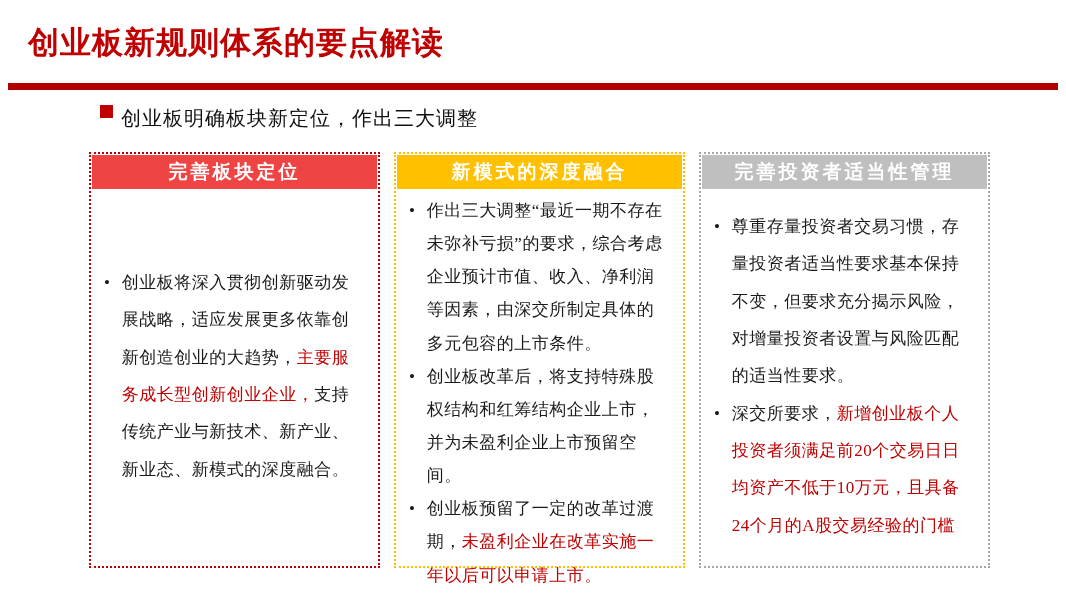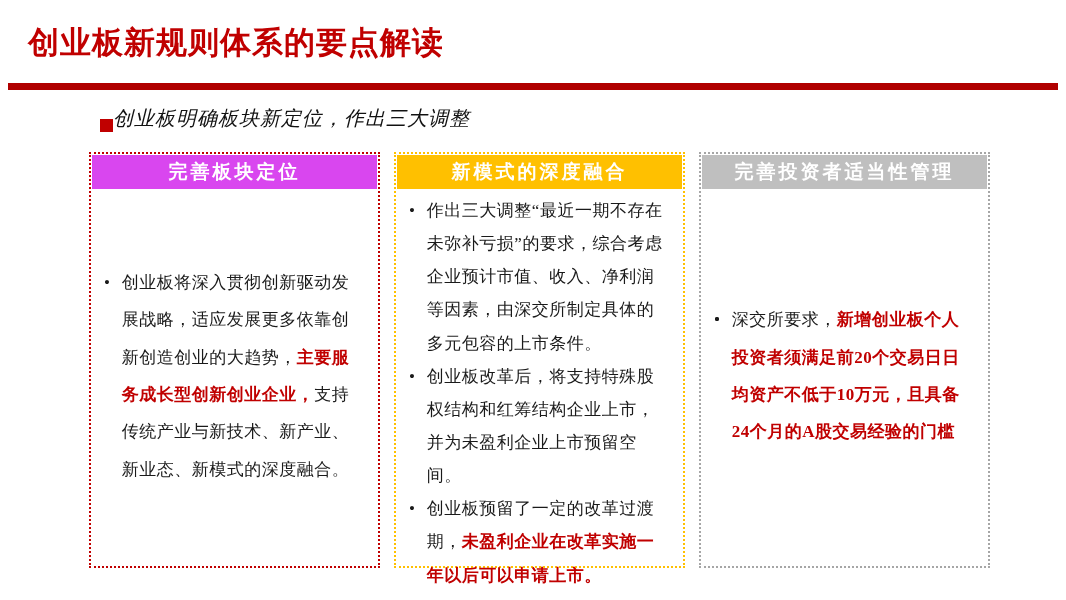--- a/index.html
+++ b/index.html
@@ -11,22 +11,22 @@
     position:absolute; left:28px; top:22px;
     font-family:"Liberation Sans", sans-serif;
     font-size:31px; font-weight:bold; color:#C00000; letter-spacing:1px;
   }
   .title-rule {
     position:absolute; left:8px; top:83px; width:1050px; height:7px;
     background:#B00000;
   }
   .subtitle-row {
     position:absolute; left:100px; top:105px;
-    display:flex; align-items:flex-end; gap:0;
-    font-size:20px; color:#111111; letter-spacing:1px;font-style:italic;
+    display:flex; align-items:flex-start; gap:8px;
+    font-size:20px; color:#111111; letter-spacing:1px;
   }
   .square-bullet { width:13px; height:13px; background:#C00000; flex:0 0 auto; }
   .columns {
     position:absolute; left:89px; top:152px;
     display:flex; gap:14px;
   }
   .col {
     width:291px; height:416px; box-sizing:border-box;
     border:2px dotted #999999;
     display:flex; flex-direction:column; background:#ffffff;
@@ -37,50 +37,50 @@
     color:#ffffff; font-size:19px; font-weight:bold; letter-spacing:3px;
   }
   .col-body {
     flex:1 1 auto; display:flex; flex-direction:column; justify-content:center;
     padding:4px 13px 8px 13px;
     font-size:17px; line-height:2.2; color:#1a1a1a; letter-spacing:0.5px;
   }
   .col:nth-child(2) .col-body { line-height:1.95; }
   .bullet { position:relative; padding-left:1.05em; }
   .bullet .marker { position:absolute; left:0; top:0; }
-  .em { color:#C00000; font-weight:bold; }
+  .em { color:#C00000; font-weight:normal; }
 </style>
 </head>
 <body>
 
 <div class="slide">
   <div class="page-title" style="color: rgb(192, 0, 0);">创业板新规则体系的要点解读</div>
   <div class="title-rule" style="background: rgb(176, 0, 0);"></div>
 
   <div class="subtitle-row">
     <span class="square-bullet" style="background: rgb(192, 0, 0);"></span>
     <span>创业板明确板块新定位，作出三大调整</span>
   </div>
 
   <div class="columns">
     <div class="col" style="border-color: rgb(192, 0, 0);">
-      <div class="col-header" style="background: #d946ef;">完善板块定位</div>
+      <div class="col-header" style="background: #ef4444;">完善板块定位</div>
       <div class="col-body">
           <div class="bullet"><span class="marker">•</span><span>创业板将深入贯彻创新驱动发展战略，适应发展更多依靠创新创造创业的大趋势，</span><span class="em">主要服务成长型创新创业企业，</span><span>支持传统产业与新技术、新产业、新业态、新模式的深度融合。</span></div>
         </div>
     </div>
     <div class="col" style="border-color: rgb(255, 192, 0);">
       <div class="col-header" style="background: rgb(255, 192, 0);">新模式的深度融合</div>
       <div class="col-body">
           <div class="bullet"><span class="marker">•</span><span>作出三大调整“最近一期不存在未弥补亏损”的要求，综合考虑企业预计市值、收入、净利润等因素，由深交所制定具体的多元包容的上市条件。</span></div>
           <div class="bullet"><span class="marker">•</span><span>创业板改革后，将支持特殊股权结构和红筹结构企业上市，并为未盈利企业上市预留空间。</span></div>
           <div class="bullet"><span class="marker">•</span><span>创业板预留了一定的改革过渡期，</span><span class="em">未盈利企业在改革实施一年以后可以申请上市。</span></div>
         </div>
     </div>
     <div class="col" style="border-color: rgb(166, 166, 166);">
       <div class="col-header" style="background: rgb(191, 191, 191); text-align: center;">完善投资者适当性管理</div>
       <div class="col-body">
-          <div class="bullet"><span class="marker">•</span></div>
+          <div class="bullet"><span class="marker">•</span><span>尊重存量投资者交易习惯，存量投资者适当性要求基本保持不变，但要求充分揭示风险，对增量投资者设置与风险匹配的适当性要求。</span></div>
           <div class="bullet"><span class="marker">•</span><span>深交所要求，</span><span class="em">新增创业板个人投资者须满足前20个交易日日均资产不低于10万元，且具备24个月的A股交易经验的门槛</span></div>
         </div>
     </div>
   </div>
 </div>
 
 </body></html>

